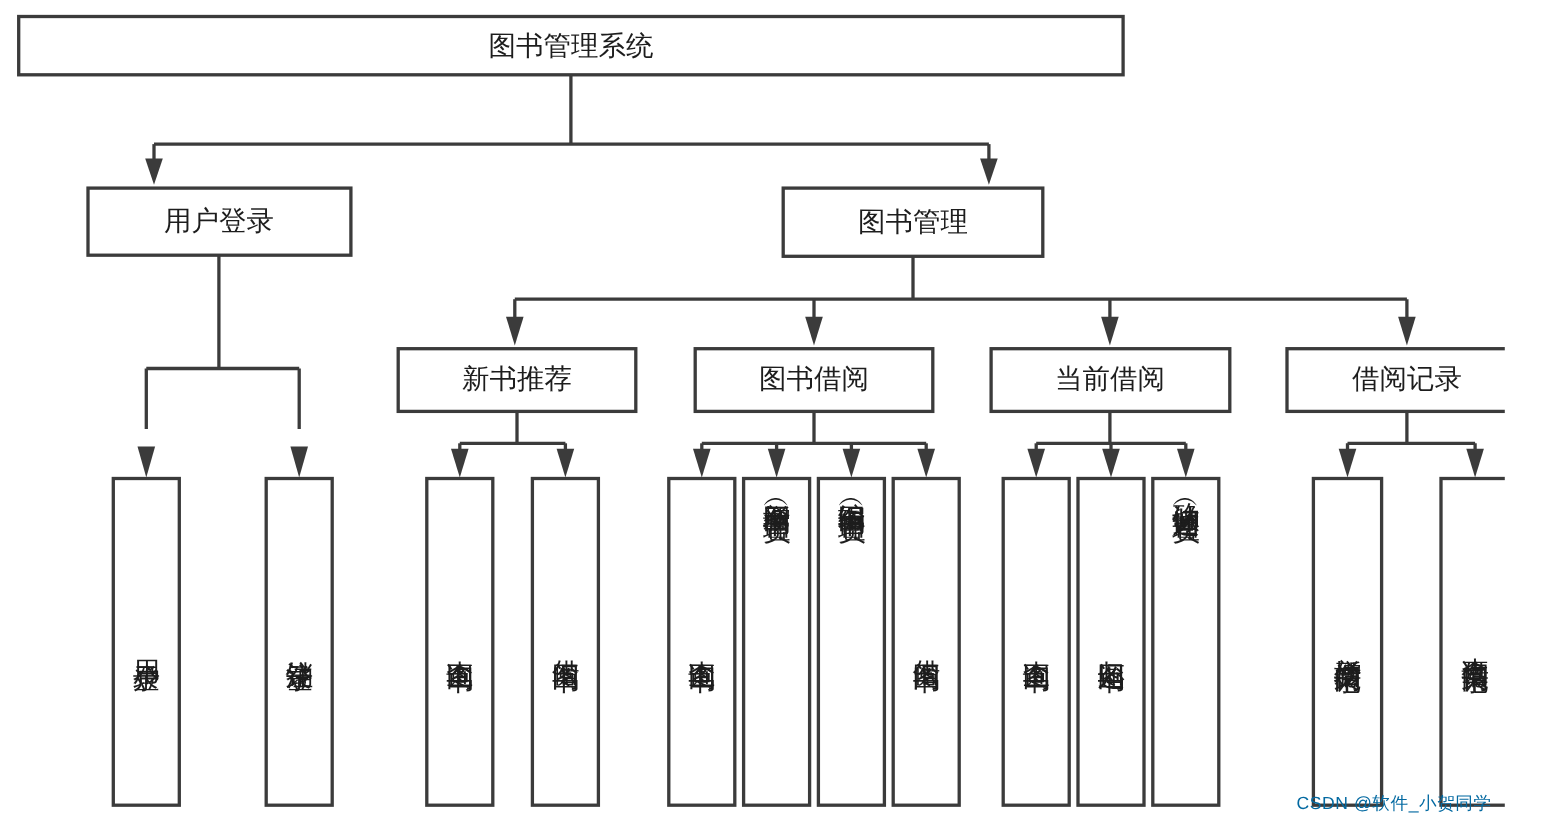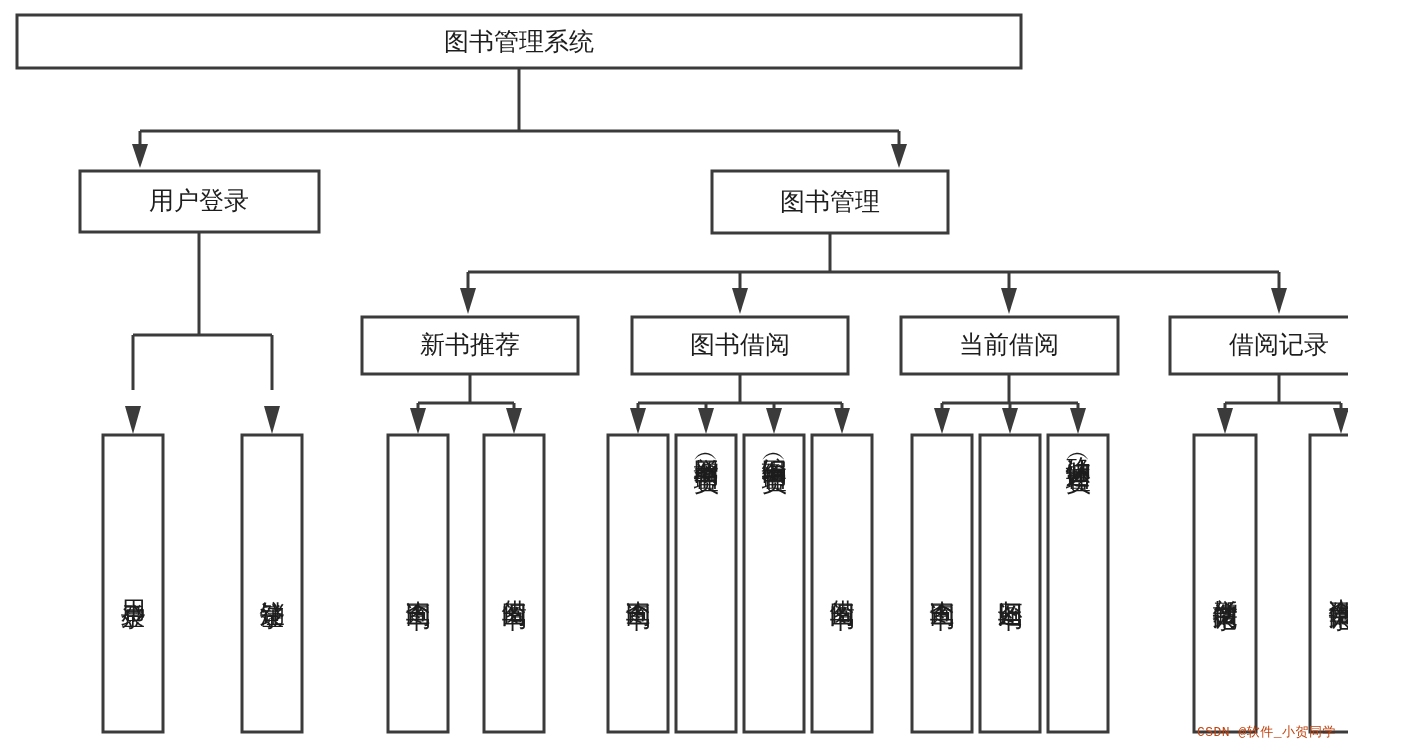--- a/index.html
+++ b/index.html
@@ -9,20 +9,21 @@
   }
   body {
     font-family: "DejaVu Sans", "Liberation Sans", sans-serif;
   }
   #diagram-root {
     position: relative;
     width: 1348px;
     height: 747px;
     background: #ffffff;
     overflow: hidden;
+    padding-left: 20px;
   }
   svg#tree-svg {
     position: absolute;
     left: 0;
     top: 0;
     width: 1405px;
     height: 747px;
     display: block;
   }
   .node-box {
@@ -60,23 +61,23 @@
     display: flex;
     align-items: center;
     justify-content: center;
     white-space: nowrap;
     pointer-events: none;
   }
   .watermark {
     position: absolute;
     right: 12px;
     bottom: 6px;
-    font-family: Liberation Mono, monospace;
-    font-size: 13px;
-    color: #c2410c;
+    font-family: Liberation Sans, sans-serif;
+    font-size: 16px;
+    color: #0369a1;
     letter-spacing: 0.5px;
     white-space: nowrap;
   }
 </style>
 </head>
 <body>
 
 <div id="diagram-root">
 
   <svg id="tree-svg" viewBox="0 0 1405 747">

